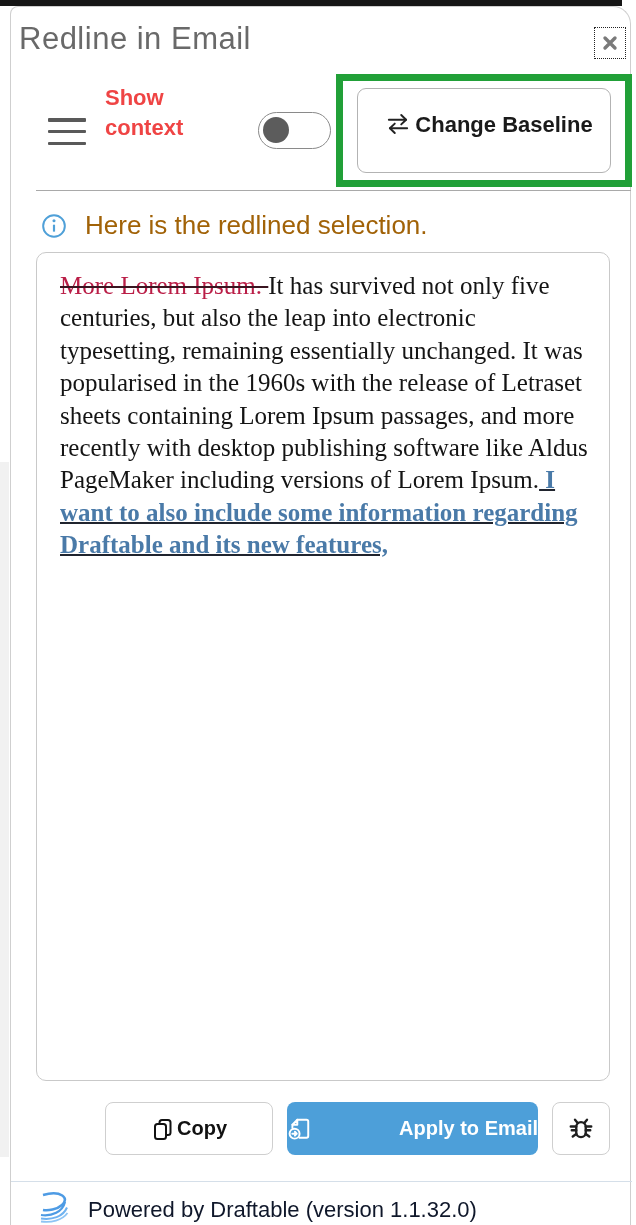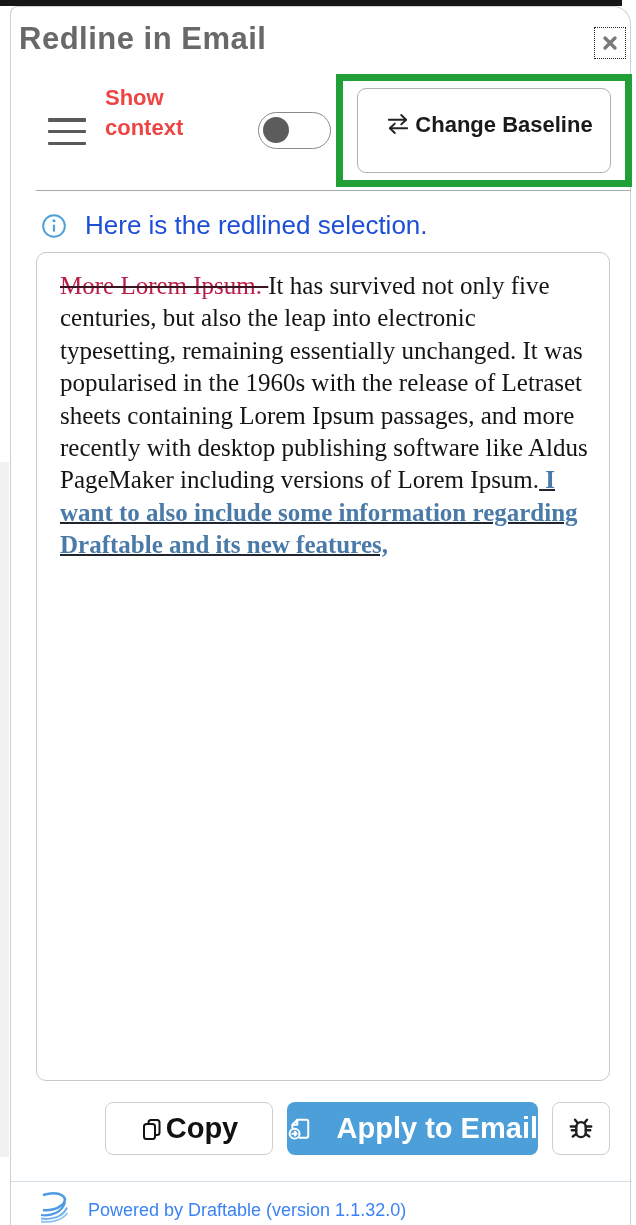--- a/index.html
+++ b/index.html
@@ -6,21 +6,21 @@
   html,body { width:636px; height:1225px; background:#fff; overflow:hidden;
               font-family:"Liberation Sans", sans-serif; position:relative; }
 
   .top-bar { position:absolute; left:0; top:0; width:622px; height:6px; background:#161616; }
   .scroll-track { position:absolute; left:0; top:462px; width:9px; height:695px; background:#f1f1f1; }
 
   .panel { position:absolute; left:10px; top:6px; width:621px; height:1219px;
            background:#fff; border:1px solid #cfcfcf; border-bottom:none;
            border-radius:8px 18px 0 0; }
 
-  .title { position:absolute; left:8px; top:14px; font-size:31px; font-weight:700;
+  .title { position:absolute; left:8px; top:14px; font-size:31px; font-weight:400;
            color:#696969; letter-spacing:0.5px; }
 
   .close-btn { position:absolute; left:584px; top:21px; width:30px; height:30px;
                outline:1px dotted #222; display:flex; align-items:center; justify-content:center;
                background:#fff; cursor:pointer; }
 
   
   .hamburger { position:absolute; left:37px; top:111px; width:38px; height:27px;
                display:flex; flex-direction:column; justify-content:space-between; }
   .hamburger span { display:block; height:3.5px; background:#595959; border-radius:1px; }
@@ -39,45 +39,45 @@
   .baseline-btn { width:254px; height:85px; background:#fff; border:1px solid #b3b3b3;
                   border-radius:9px; display:flex; align-items:center;
                   padding:0 14px 13px 26px; cursor:pointer; }
   .baseline-btn .label { flex:1; text-align:center; font-size:22px; font-weight:700;
                          color:#1a1a1a; line-height:29px; }
 
   .rule { position:absolute; left:25px; top:183px; width:595px; height:1px; background:#a9a9a9; }
 
   
   .info-row { position:absolute; left:30px; top:203px; display:flex; align-items:center; gap:18px; }
-  .info-row .msg { font-size:26px; color:#1d4ed8; }
+  .info-row .msg { font-size:26px; color:#a16207; }
 
   
   .redline-box { position:absolute; left:25px; top:245px; width:574px; height:829px;
                  border:1px solid #c9c9c9; border-radius:10px; background:#fff;
                  padding:17px 12px 0 23px; overflow:hidden; }
   .redline-text { font-family:"Liberation Serif", serif; font-size:25px;
                   line-height:32.4px; color:#141414; }
   .del { color:#BA1E47; text-decoration:line-through; text-decoration-color:#3a1420;
          text-decoration-thickness:2px; }
   .ins { color:#4A7AA8; font-weight:700; text-decoration:underline;
          text-decoration-color:#20242e; text-decoration-thickness:2px; }
 
   
   .actions { position:absolute; left:0; top:1095px; width:621px; height:54px; }
   .btn { position:absolute; top:0; height:53px; border-radius:8px; display:flex;
          align-items:center; justify-content:center; gap:2px; cursor:pointer;
-         font-size:29px; font-weight:700; }
+         font-size:20px; font-weight:700; }
   .copy-btn { left:94px; width:168px; background:#fff; border:1px solid #cfcfcf; color:#111; }
   .apply-btn { left:276px; width:251px; background:#4D9FD9; border:none; color:#fff;justify-content:space-between; }
   .bug-btn { left:541px; width:58px; background:#fff; border:1px solid #cfcfcf; }
 
   .footer-rule { position:absolute; left:0; top:1174px; width:621px; height:1px; background:#d5dfe9; }
   .footer { position:absolute; left:23px; top:1182px; display:flex; align-items:center; gap:14px; }
-  .footer .powered { font-size:18px; color:#3b82f6; }
+  .footer .powered { font-size:22px; color:#0f172a; }
 
   svg { display:block; }
 </style>
 </head>
 <body>
 
 <div class="top-bar"></div>
 <div class="scroll-track"></div>
 
 <div class="panel">

